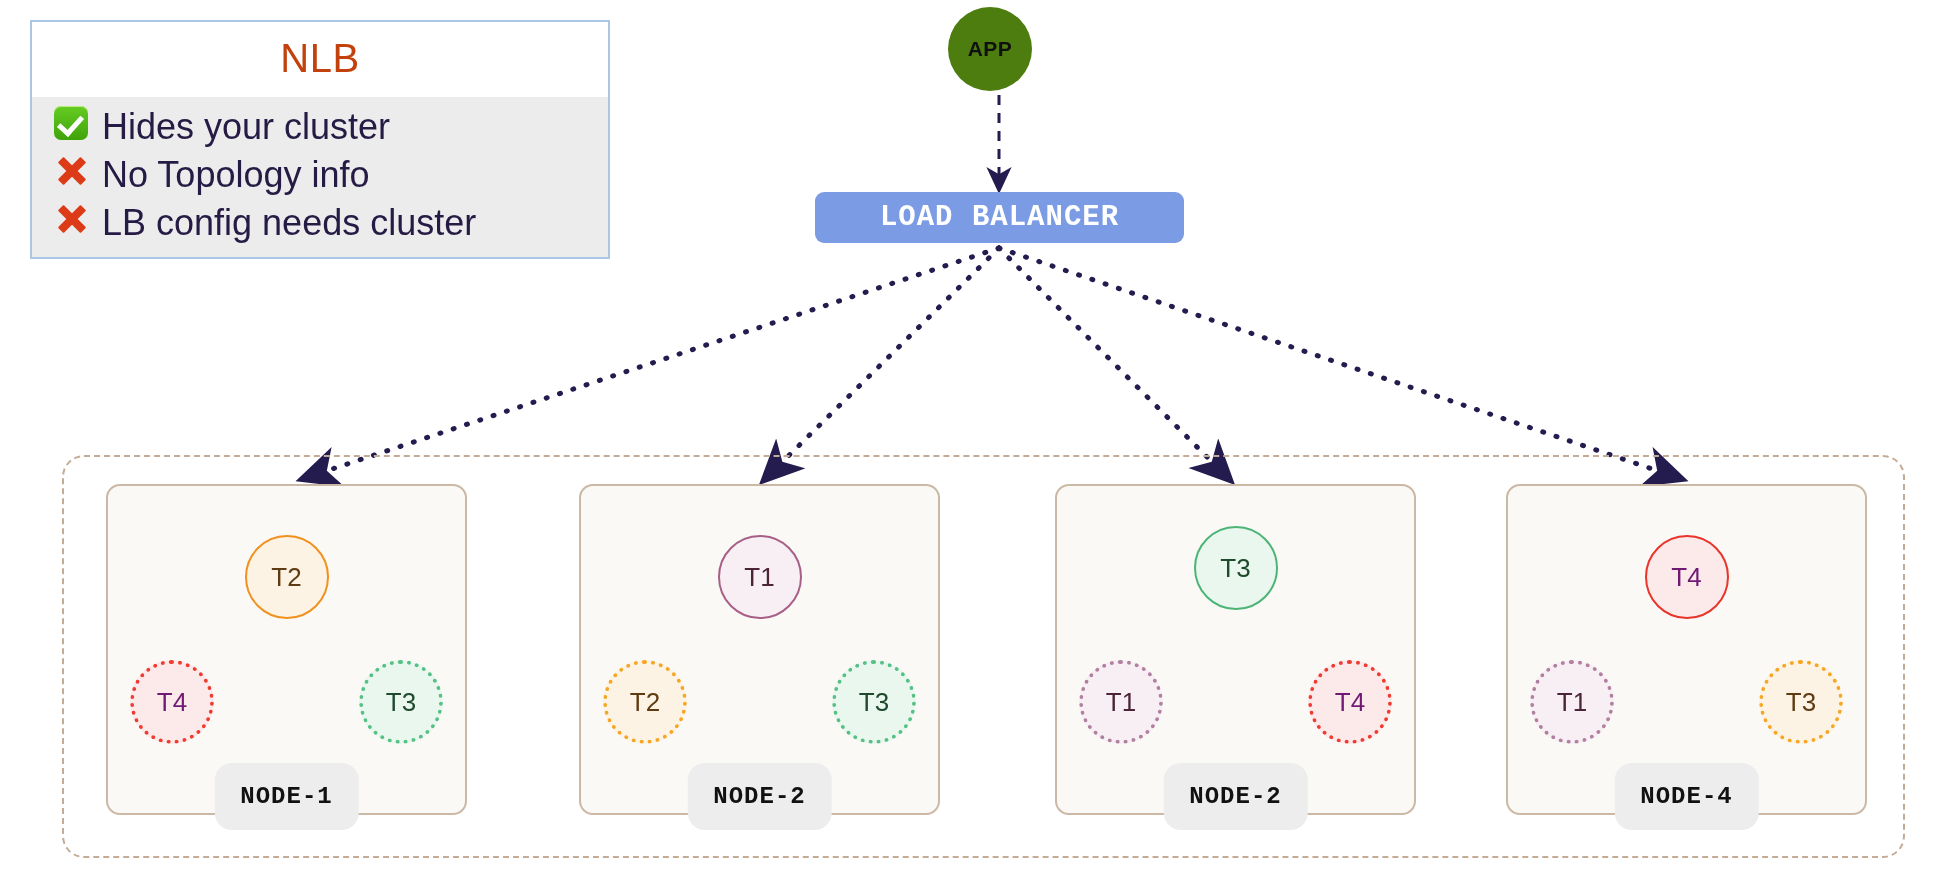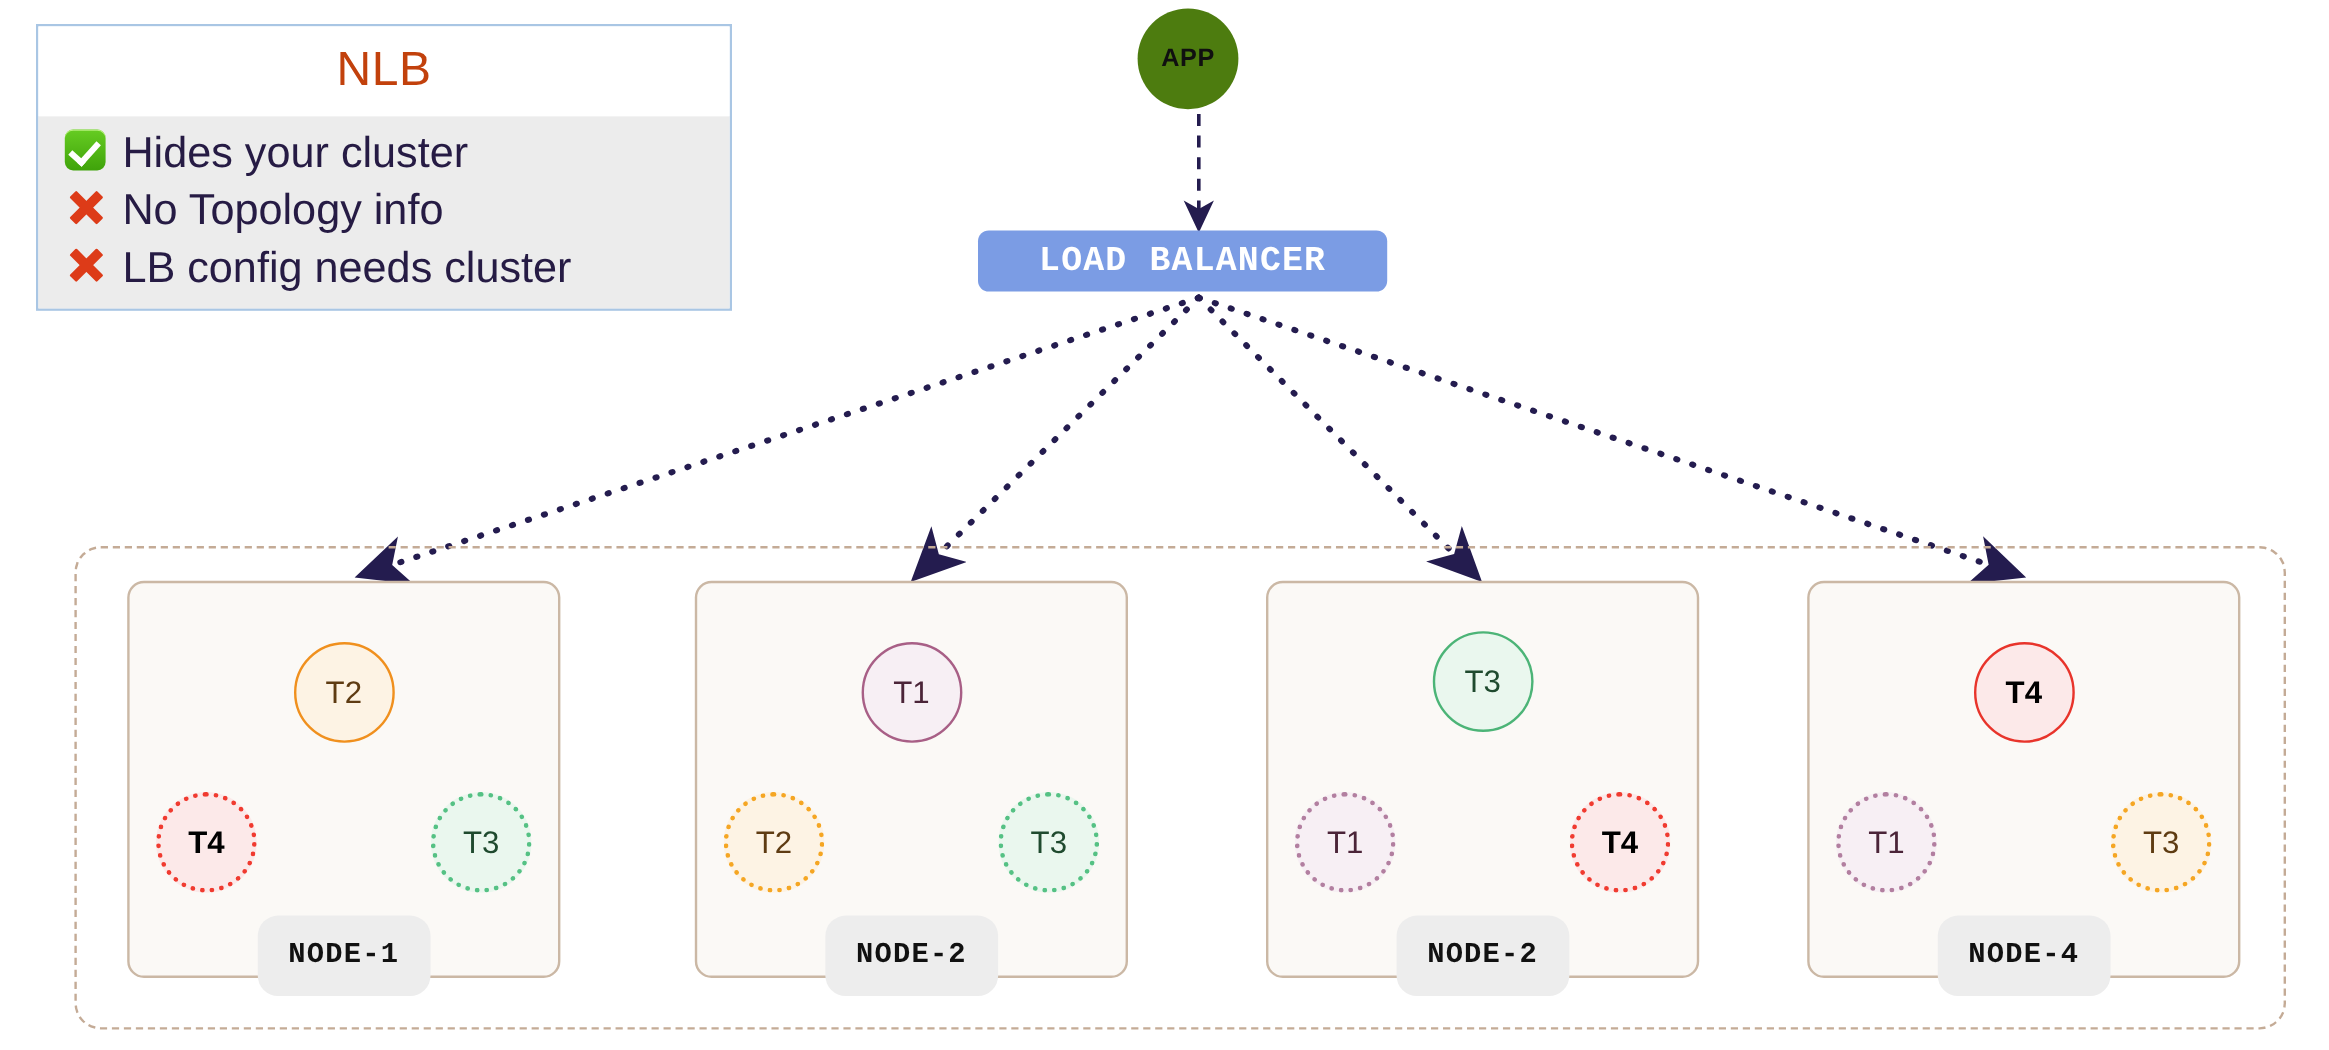--- a/index.html
+++ b/index.html
@@ -39,21 +39,21 @@
     color: #c2410c;
     font-family: "Liberation Sans", sans-serif;
     letter-spacing: 0.5px;
   }
   #nlb-body {
     background: #ececec;
     padding: 6px 0 10px 0;
   }
   .nlb-row {
     display: flex;
-    align-items: flex-end;
+    align-items: flex-start;
     padding: 3px 0 3px 22px;
   }
   .nlb-mark {
     width: 48px;
     flex: 0 0 48px;
     text-align: left;
     font-size: 34px;
     line-height: 1;
   }
   .mark-check {
@@ -114,21 +114,21 @@
     color: #101010;
     font-family: "Liberation Sans", sans-serif;
     letter-spacing: 0.5px;
   }
 
   
   #load-balancer {
     position: absolute;
     left: 815px;
     top: 192px;
-    width: 341px;
+    width: 369px;
     height: 51px;
     background: #7b9ce4;
     border-radius: 9px;
     display: flex;
     align-items: center;
     justify-content: center;
     color: #ffffff;
     font-size: 29px;
     font-weight: bold;
     font-family: "Liberation Mono", monospace;
@@ -203,21 +203,21 @@
   }
   .pos-top    { left: 50%; transform: translateX(-50%); top: 49px; }
   .pos-bleft  { left: 22px;  top: 174px; }
   .pos-bright { right: 22px; top: 174px; }
   .pos-top-hi { left: 50%; transform: translateX(-50%); top: 40px; }
 
   
   .c-orange { background:#fdf3e4; border-color:#f0901e; color:#5e3b12; }
   .c-purple { background:#f7eff4; border-color:#a85f86; color:#4b2438; }
   .c-green  { background:#eaf7ee; border-color:#4cb477; color:#1f4a2e; }
-  .c-red    { background:#fce9e9; border-color:#e8342b; color:#000000;font-weight:bold; }
+  .c-red    { background:#fce9e9; border-color:#e8342b; color:#701a75; }
   .c-orange.replica { border-color:#f5a623; }
   .c-purple.replica { border-color:#b27fa0; }
   .c-green.replica  { border-color:#55c184; }
   .c-red.replica    { border-color:#f03b30; }
 
   #edges {
     position: absolute;
     left: 0; top: 0;
     width: 1941px;
     height: 875px;

